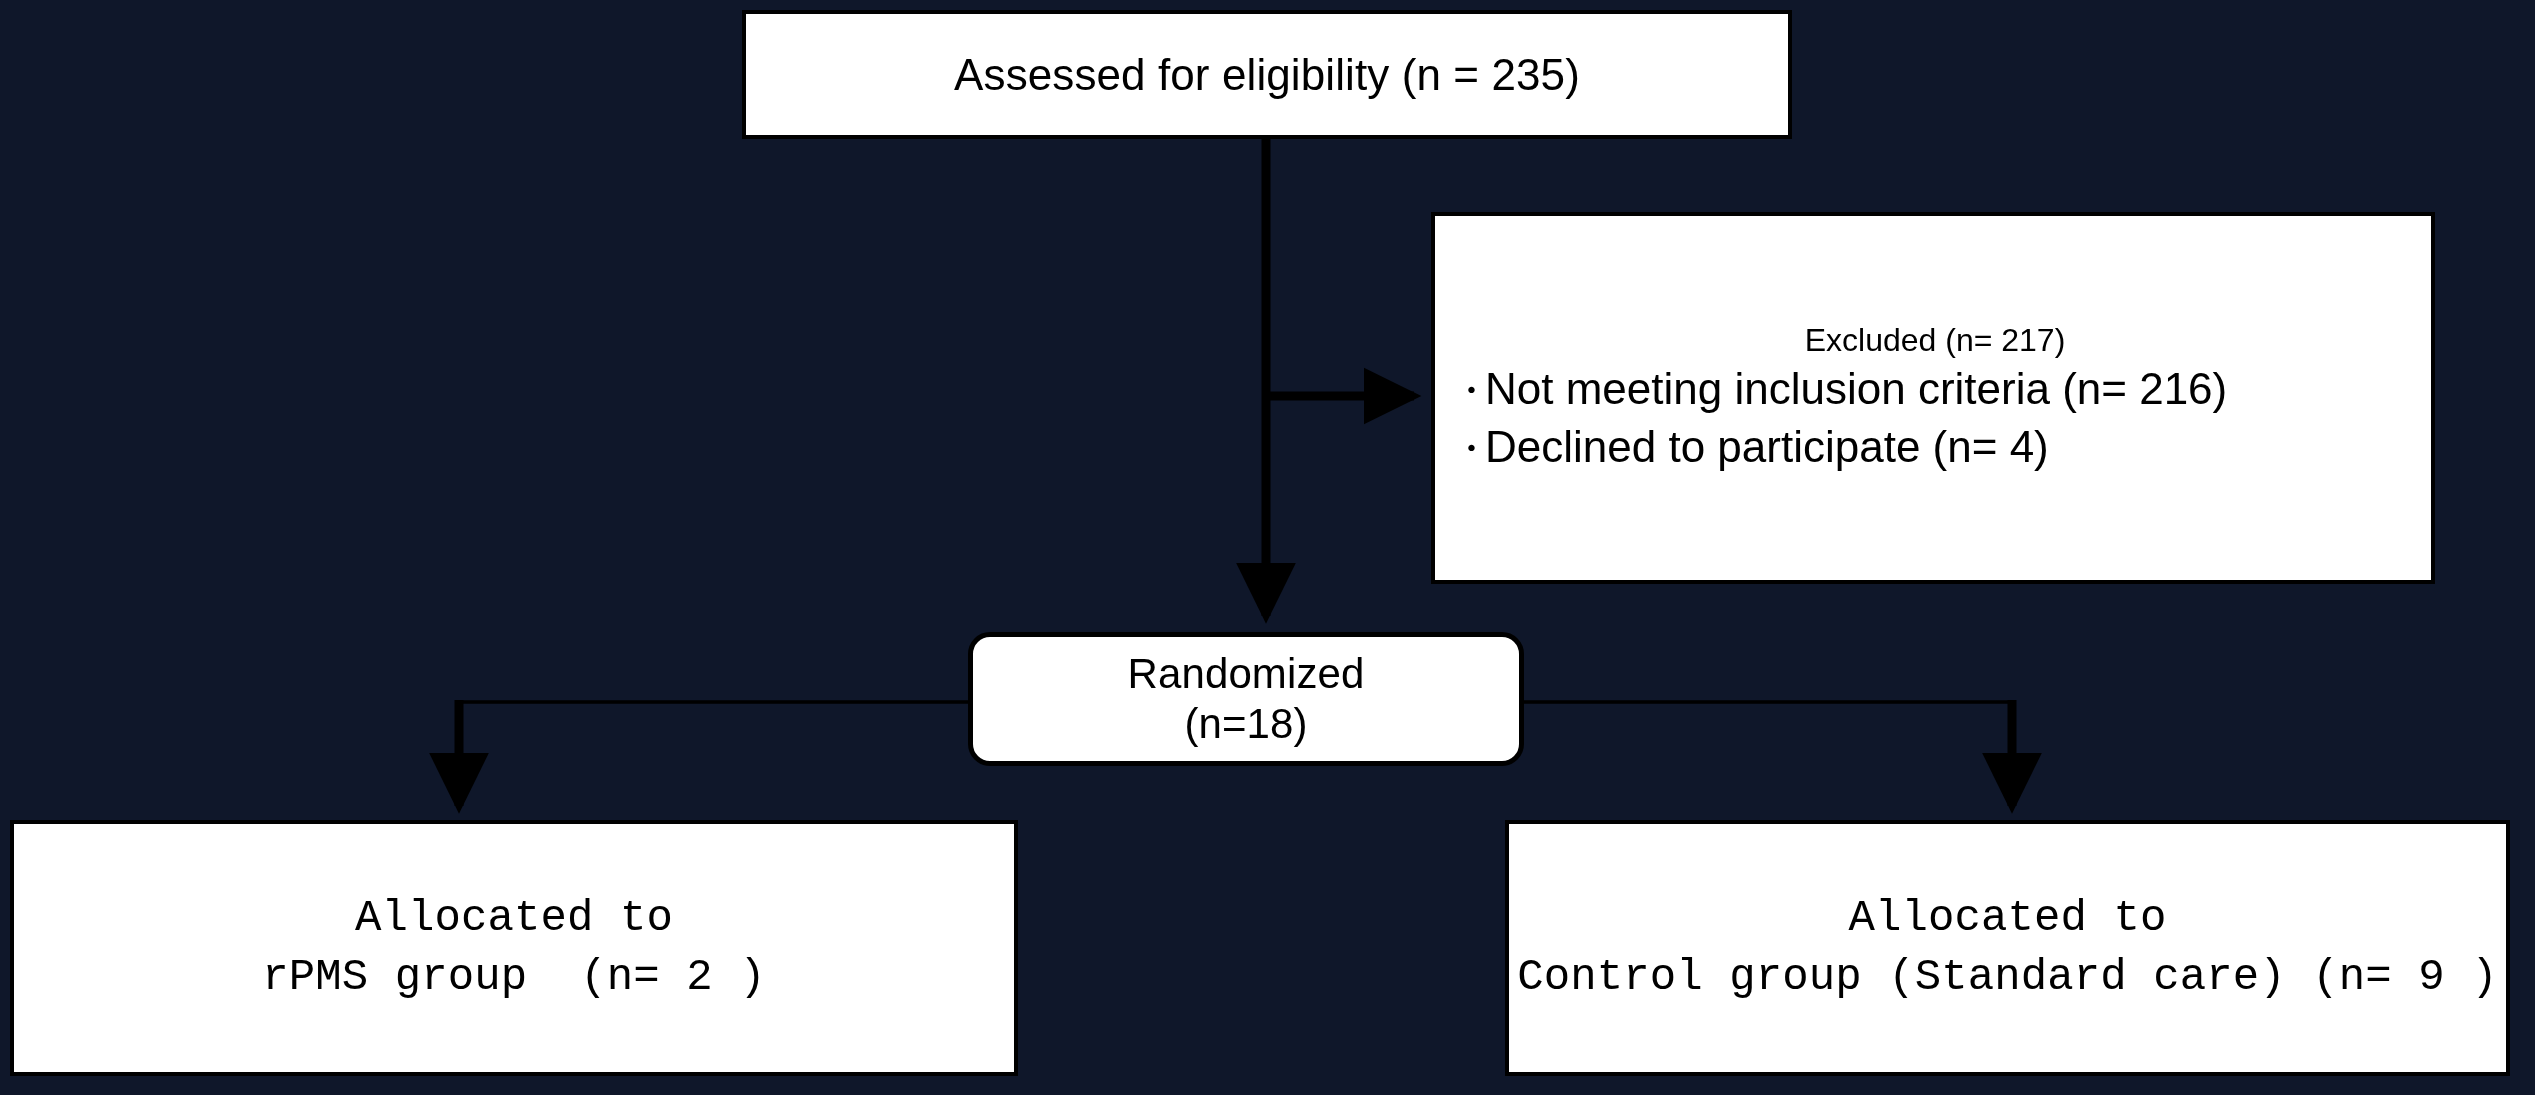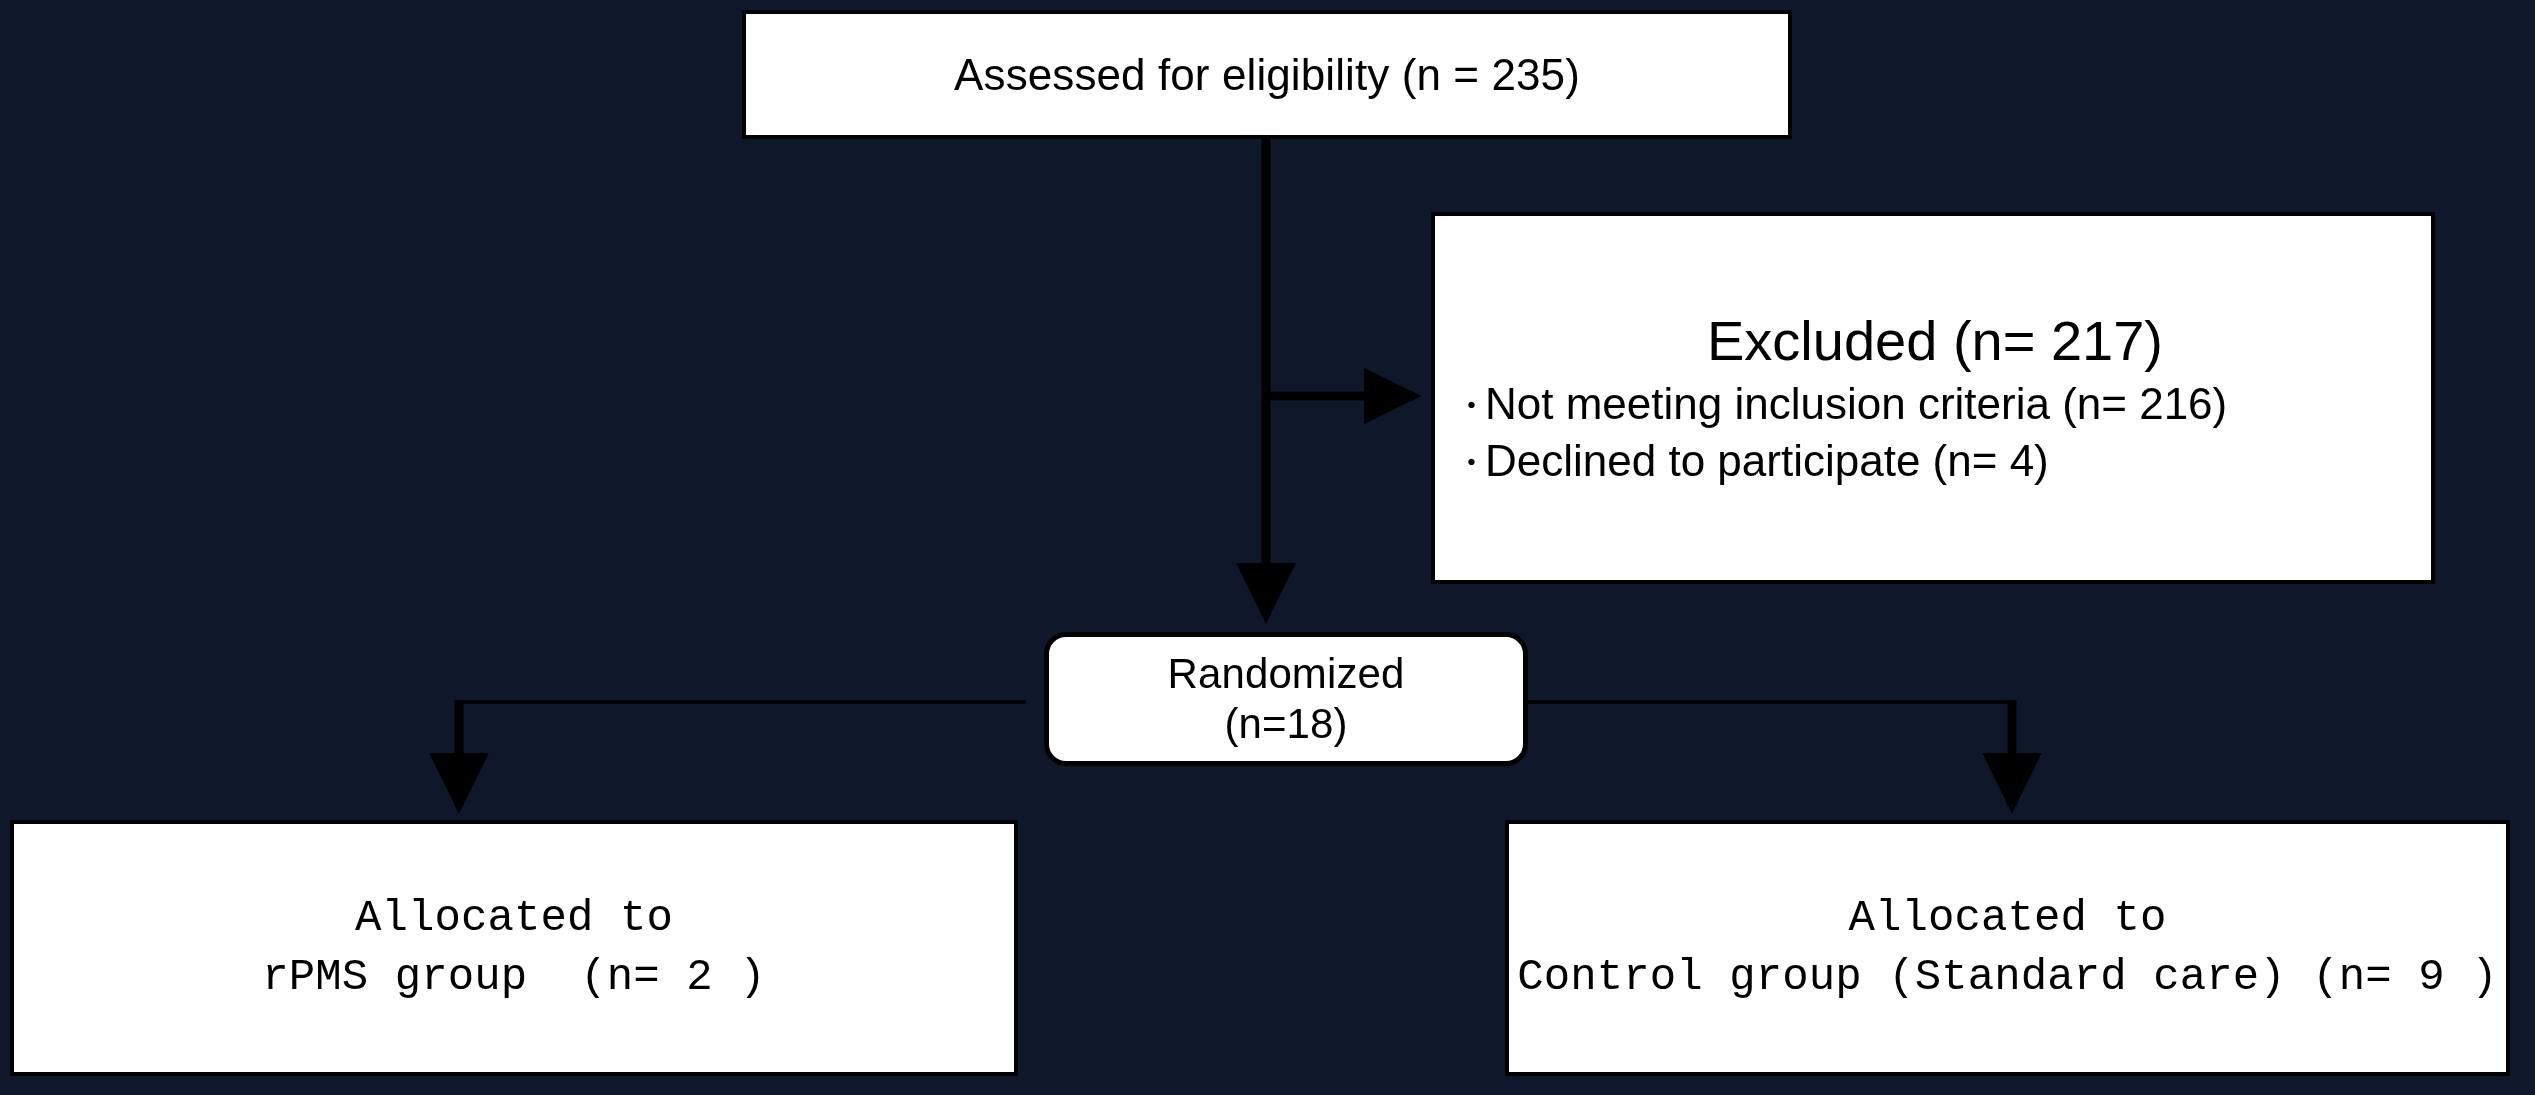--- a/index.html
+++ b/index.html
@@ -65,21 +65,21 @@
     left: 1431px;
     top: 212px;
     width: 1004px;
     height: 372px;
     justify-content: center;
     align-items: stretch;
     padding: 0 12px 0 16px;
   }
   #node-excluded .excl-title {
     text-align: center;
-    font-size: 56px;
+    font-size: 32px;
     line-height: 1.22;
     white-space: pre;
   }
   #node-excluded .excl-item {
     text-align: left;
     font-size: 44px;
     line-height: 1.30;
     white-space: pre;
     display: flex;
     align-items: baseline;
@@ -87,23 +87,23 @@
   #node-excluded .excl-bullet {
     display: inline-block;
     width: 34px;
     flex: 0 0 34px;
     text-align: left;
     font-size: 40px;
   }
 
   
   #node-randomized {
-    left: 1044px;
+    left: 968px;
     top: 632px;
-    width: 484px;
+    width: 556px;
     height: 134px;
   }
   #node-randomized .node-line {
     font-size: 42px;
     line-height: 1.20;
   }
 
   
   #node-alloc-rpms {
     left: 10px;

